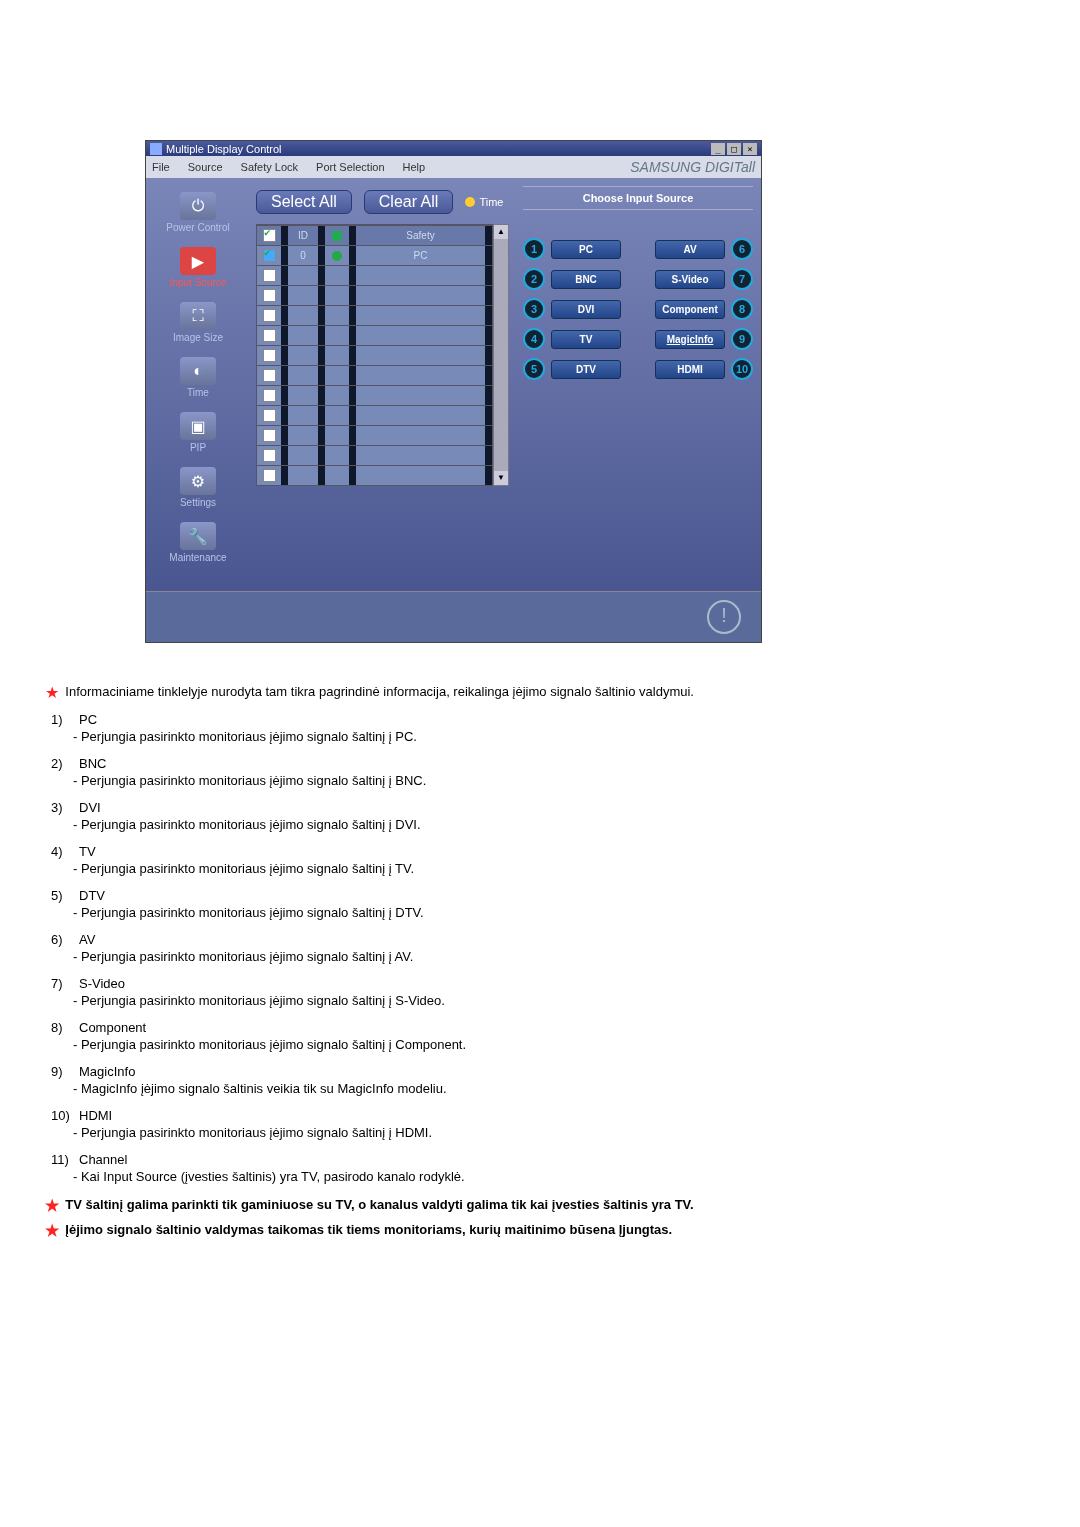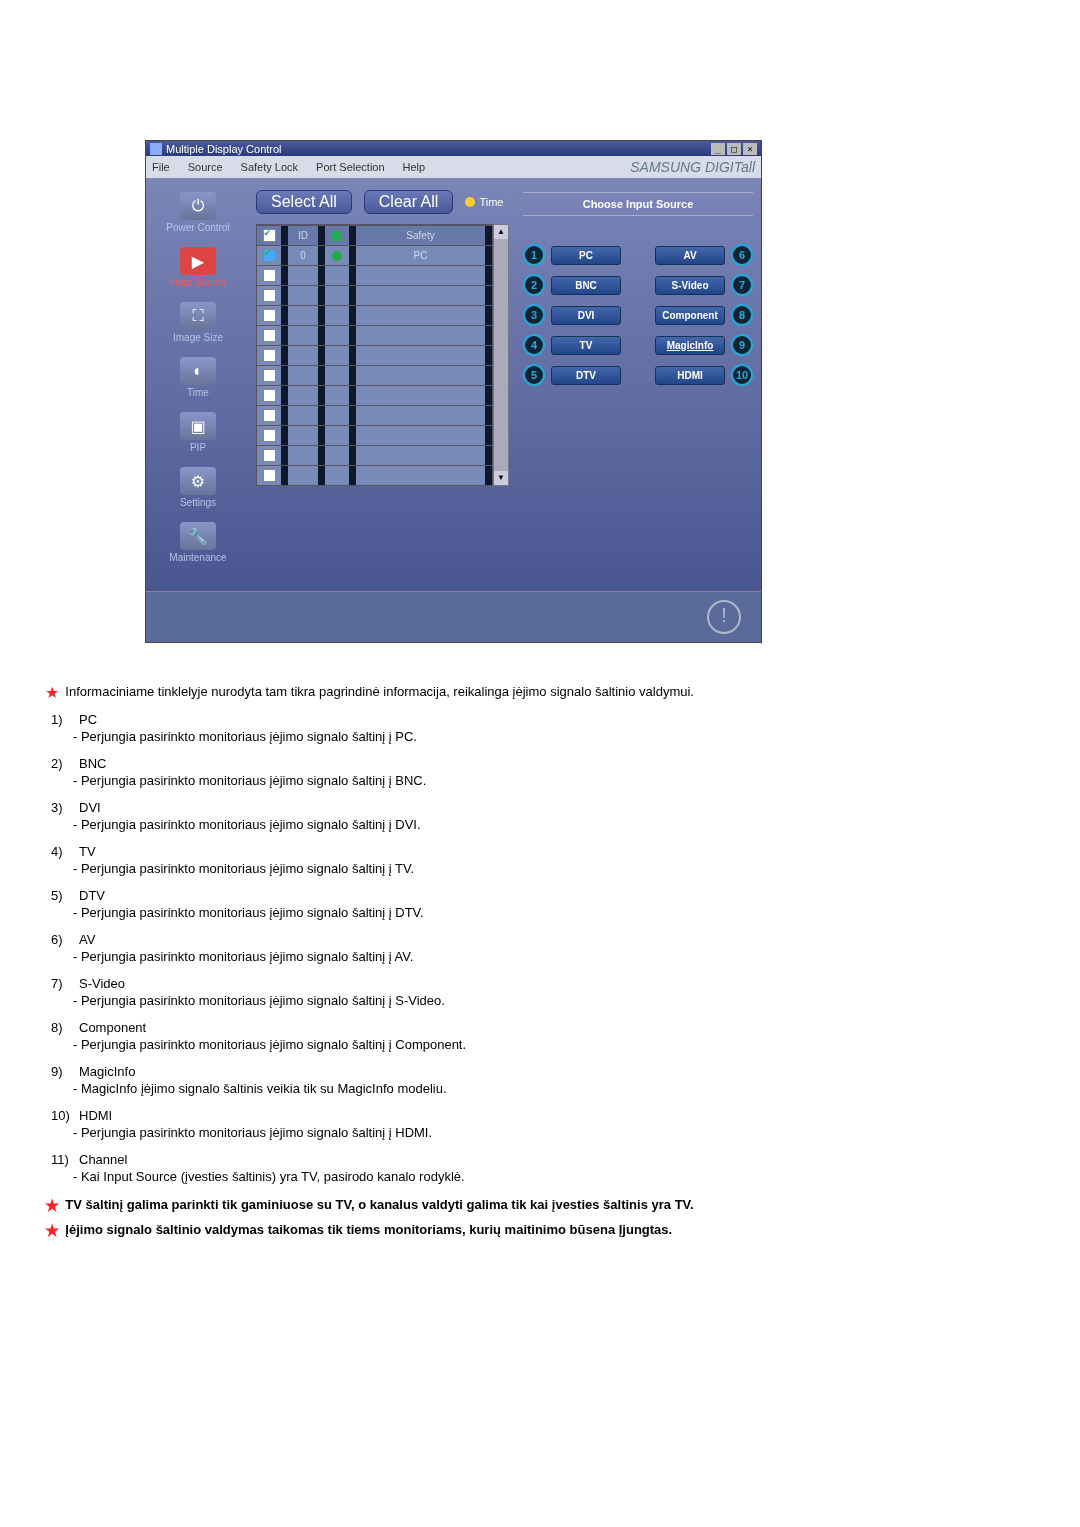--- a/index.html
+++ b/index.html
@@ -25,21 +25,21 @@
 .grid{background:#788ab8;border:1px solid #556}
 .grow{display:flex;height:19px;border-top:1px solid #556}
 .gcell{border-right:7px solid #0f172a;font-size:10px;color:#cde;display:flex;align-items:center;justify-content:center}
 .gc1{width:24px}.gc2{width:30px}.gc3{width:24px}.gc4{flex:1}
 .ghead{background:#6878a8}
 .chk{width:11px;height:11px;background:#fff;border:1px solid #888;display:inline-block}
 .chk.on::after{content:"✔";font-size:9px;color:#2a5;position:relative;top:-3px}
 .sigi{width:10px;height:10px;background:#2a4;border-radius:50%;display:inline-block}
 .scroll{display:flex;flex-direction:column;width:14px;background:#aab;border:1px solid #778}
 .sarr{height:14px;background:#ccd;font-size:8px;text-align:center;line-height:14px}
-.rpane{width:230px;padding:14px 8px}
+.rpane{width:230px;padding:8px 8px}
 .cis{text-align:center;font-size:11px;color:#fff;font-weight:bold;margin-bottom:28px;border-top:1px solid #aac;border-bottom:1px solid #aac;padding:5px 0}
 .srow{display:flex;gap:6px;align-items:center;margin-bottom:8px}
 .circ{width:18px;height:18px;border:2px solid #2ad;border-radius:50%;color:#2ad;font-size:11px;font-weight:bold;display:flex;align-items:center;justify-content:center;background:#123}
 .sbtn{width:68px;padding:3px 0;text-align:center;font-size:10px;color:#fff;font-weight:bold;background:linear-gradient(#46a,#248);border:1px solid #135;border-radius:3px}
 .botbar{height:50px;display:flex;justify-content:flex-end;align-items:center;padding:0 20px;border-top:1px solid #889}
 .excl{width:30px;height:30px;border:2px solid #abc;border-radius:50%;color:#abc;font-size:20px;text-align:center;line-height:26px}
 .desc{margin:40px 0 0 0}
 .star{color:#f22;font-size:16px;vertical-align:middle;margin-right:6px}
 .intro{font-size:13px;margin-bottom:10px}
 .dlist{list-style:none;padding:0;margin:6px 0 0 6px}

